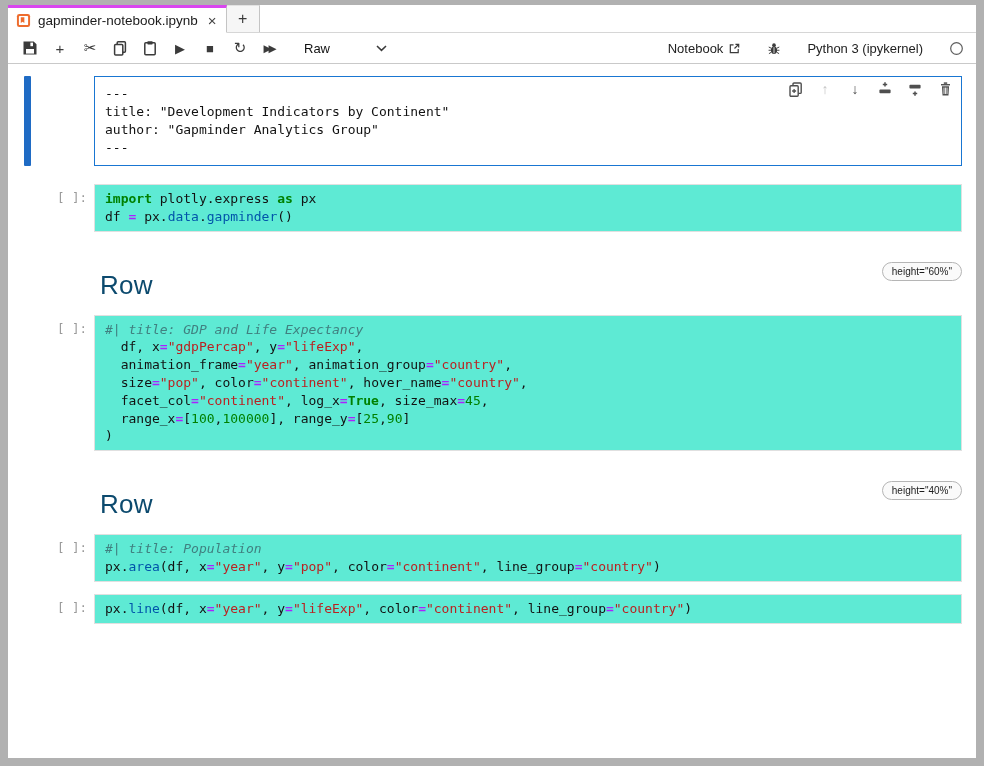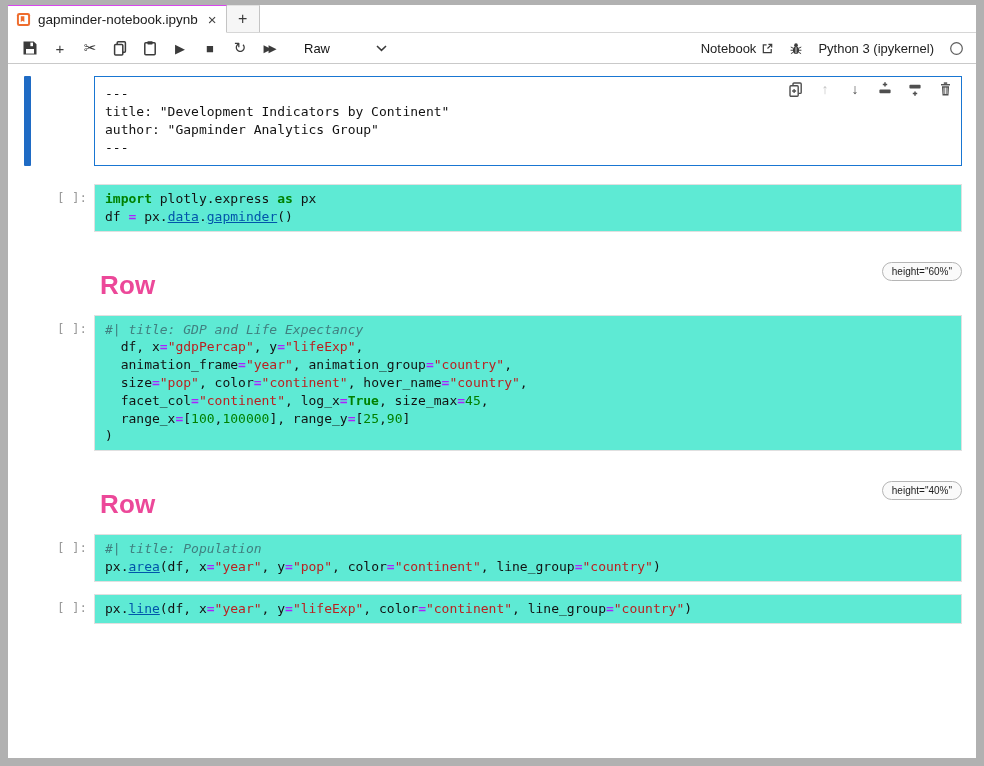--- a/index.html
+++ b/index.html
@@ -20,21 +20,21 @@
   .tabbar {
     height: 28px; flex: none;
     display: flex; align-items: stretch;
     background: #ffffff;
     border-bottom: 1px solid #d6d6d6;
   }
   .tab {
     display: flex; align-items: center; gap: 7px;
     padding: 0 9px 0 8px;
     background: #fff;
-    border-top: 1px solid #d946ef;
+    border-top: 3px solid #d946ef;
     border-right: 1px solid #c4c4c4;
     margin-bottom: -1px;
     border-bottom: 1px solid #fff;
     font-size: 13.5px; color: #1a1a1a;
     cursor: default;
   }
   .tab-close { font-size: 15px; color: #444; margin-left: 3px; line-height: 1; }
   .newtab {
     width: 33px; display: flex; align-items: center; justify-content: center;
     background: #f6f6f6;
@@ -59,21 +59,21 @@
   }
   .tbtn.glyph-lg { font-size: 15px; }
   .tbtn.glyph-md { font-size: 13px; }
   .runall { letter-spacing: -3px; font-size: 10.5px; padding-right: 3px; }
   .celltype {
     display: flex; align-items: center;
     margin-left: 16px; font-size: 13px; color: #111; cursor: pointer;
   }
   .celltype .chev { margin-left: 46px; display: flex; }
   .toolbar-right {
-    margin-left: auto; display: flex; align-items: center; gap: 15px;
+    margin-left: auto; display: flex; align-items: center; gap: 26px;
     font-size: 13px; color: #222;
   }
   .nb-link { display: flex; align-items: center; gap: 5px; cursor: pointer; }
   .kernel-name { cursor: pointer; }
   .kernel-status { display: flex; align-items: center; cursor: pointer; }
 
   
   .notebook { flex: 1; overflow: hidden; padding-top: 12px; background: #fff; }
 
   .cell { display: flex; position: relative; margin-right: 14px; }
@@ -104,40 +104,40 @@
     font-size: 13px; line-height: 17.8px; color: #121212;
   }
   .raw-active .cm-line { line-height: 18px; }
 
   .tk-d    { color: #121212; }
   .tk-kw   { color: #008000; font-weight: bold; }
   .tk-op   { color: #AA22FF; font-weight: bold; }
   .tk-str  { color: #BA2121; }
   .tk-com  { color: #408080; font-style: italic; margin-top: 8px; }
   .tk-num  { color: #008000; }
-  .tk-prop { color: #0055AA; text-decoration: underline; }
+  .tk-prop { color: #0055AA; }
 
   
   .cell-toolbar {
     position: absolute; top: 3px; right: 7px;
     display: flex; align-items: center; gap: 12px;
   }
   .ctbtn {
     width: 18px; height: 18px;
     display: flex; align-items: center; justify-content: center;
     color: #4f4f4f; font-size: 14px; font-weight: bold; cursor: pointer;
   }
   .ctbtn.disabled { color: #c3c3c3; }
 
   
   .cell.md { margin-top: 28px; height: 55px; }
   .md-body { flex: 1; position: relative; }
   .md-heading {
     margin: 10px 0 0 6px;
-    font-size: 26px; font-weight: 700; color: #ec4899;
+    font-size: 26px; font-weight: 400; color: #0c4a6e;
     letter-spacing: 0.2px;
   }
   .badge {
     position: absolute; top: 2px; right: 0;
     font-size: 10px; color: #1d1d1d;
     border: 1px solid #b5b5b5; border-radius: 10px;
     padding: 3px 9px; background: #fafafa;
     white-space: pre;
   }
 

